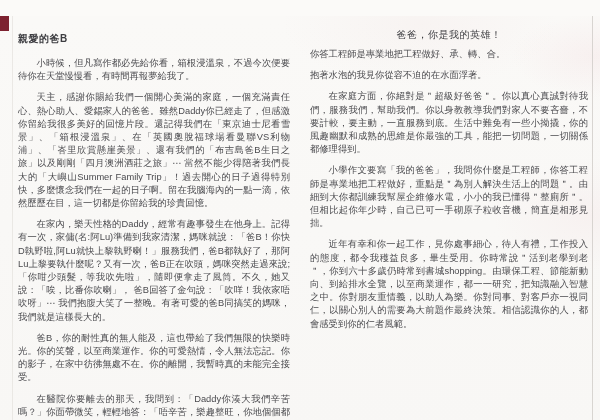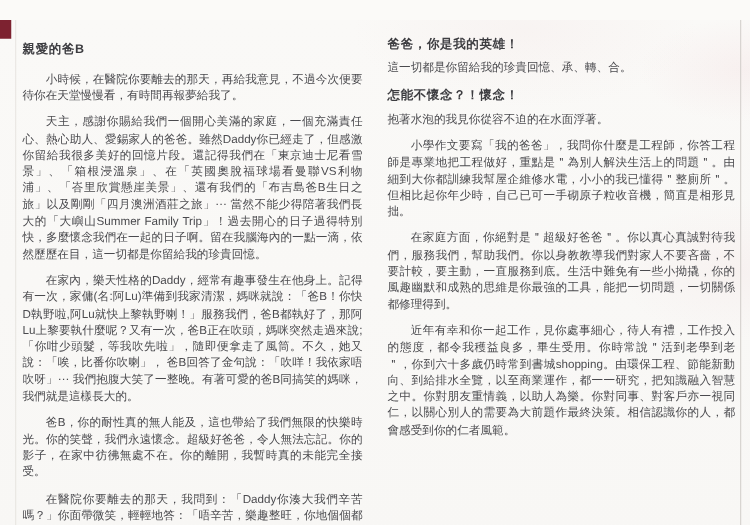--- a/index.html
+++ b/index.html
@@ -36,47 +36,46 @@
   .doc-title{
     font-size:10px;font-weight:bold;color:#3d3d41;
     margin:0 0 11px 0;letter-spacing:.5px;
   }
   .para{
     font-size:9.3px;line-height:13.2px;margin:0 0 8px 0;
     text-indent:2em;text-align:justify;color:#4a4a4e;
   }
   .para.no-indent{text-indent:0;}
   .heading-center{
-    font-size:10px;font-weight:bold;color:#3d3d41;
-    text-align:left;margin:4px 0 6px 0;letter-spacing:.5px;
+    font-size:10px;font-weight:normal;color:#3d3d41;
+    text-align:center;margin:4px 0 6px 0;letter-spacing:.5px;
   }
 </style>
 </head>
 <body>
 
 <div class="spread">
 
   <div class="corner-mark"></div>
   <div class="left-edge-shade"></div>
   <div class="page-edge-line"></div>
 
   <div class="page page-left">
     <p class="doc-title">親愛的爸B</p>
-    <p class="para">小時候，在醫院你要離去的那天，再給我意見，不過今次便要待你在天堂慢慢看，有時間再報夢給我了。</p>
+    <p class="para">小時候，但凡寫作都必先給你看，箱根浸溫泉，不過今次便要待你在天堂慢慢看，有時間再報夢給我了。</p>
     <p class="para">天主，感謝你賜給我們一個開心美滿的家庭，一個充滿責任心、熱心助人、愛錫家人的爸爸。雖然Daddy你已經走了，但感激你留給我很多美好的回憶片段。還記得我們在「東京迪士尼看雪景」、「箱根浸溫泉」、在「英國奧脫福球場看曼聯VS利物浦」、「峇里欣賞懸崖美景」、還有我們的「布吉島爸B生日之旅」以及剛剛「四月澳洲酒莊之旅」⋯ 當然不能少得陪著我們長大的「大嶼山Summer Family Trip」！過去開心的日子過得特別快，多麼懷念我們在一起的日子啊。留在我腦海內的一點一滴，依然歷歷在目，這一切都是你留給我的珍貴回憶。</p>
     <p class="para">在家內，樂天性格的Daddy，經常有趣事發生在他身上。記得有一次，家傭(名:阿Lu)準備到我家清潔，媽咪就說：「爸B！你快D執野啦,阿Lu就快上黎執野喇！」服務我們，爸B都執好了，那阿Lu上黎要執什麼呢？又有一次，爸B正在吹頭，媽咪突然走過來說;「你咁少頭髮，等我吹先啦」，隨即便拿走了風筒。不久，她又說：「唉，比番你吹喇」， 爸B回答了金句說：「吹咩！我依家唔吹呀」⋯ 我們抱腹大笑了一整晚。有著可愛的爸B同搞笑的媽咪，我們就是這樣長大的。</p>
-    <p class="para">爸B，你的耐性真的無人能及，這也帶給了我們無限的快樂時光。你的笑聲，我們永遠懷念。超級好爸爸，令人無法忘記。你的影子，在家中彷彿無處不在。你的離開，我暫時真的未能完全接受。</p>
+    <p class="para">爸B，你的耐性真的無人能及，這也帶給了我們無限的快樂時光。你的笑聲，以至商業運作。你的可愛熱情，令人無法忘記。你的影子，在家中彷彿無處不在。你的離開，我暫時真的未能完全接受。</p>
     <p class="para">在醫院你要離去的那天，我問到：「Daddy你湊大我們辛苦嗎？」你面帶微笑，輕輕地答：「唔辛苦，樂趣整旺，你地個個都好得意！」Daddy放心吧，我會好好照顧媽咪和兄弟姊妹。現在，我們就像星期日去飲茶一樣，爸B你先到酒樓霸位，我們總會有天一家團聚。</p>
 
   </div>
 
   <div class="page page-right">
     <p class="heading-center">爸爸，你是我的英雄！</p>
-    <p class="para no-indent">這一切都是你留給我的珍貴回憶、承、轉、合。</p>
-    <p class="heading-center">怎能不懷念？！懷念！</p>
+    <p class="para no-indent">你答工程師是專業地把工程做好、承、轉、合。</p>
     <p class="para no-indent">抱著水泡的我見你從容不迫的在水面浮著。</p>
+    <p class="para">在家庭方面，你絕對是＂超級好爸爸＂。你以真心真誠對待我們，服務我們，幫助我們。你以身教教導我們對家人不要吝嗇，不要計較，要主動，一直服務到底。生活中難免有一些小拗撬，你的風趣幽默和成熟的思維是你最強的工具，能把一切問題，一切關係都修理得到。</p>
     <p class="para">小學作文要寫「我的爸爸」，我問你什麼是工程師，你答工程師是專業地把工程做好，重點是＂為別人解決生活上的問題＂。由細到大你都訓練我幫屋企維修水電，小小的我已懂得＂整廁所＂。但相比起你年少時，自己已可一手砌原子粒收音機，簡直是相形見拙。</p>
-    <p class="para">在家庭方面，你絕對是＂超級好爸爸＂。你以真心真誠對待我們，服務我們，幫助我們。你以身教教導我們對家人不要吝嗇，不要計較，要主動，一直服務到底。生活中難免有一些小拗撬，你的風趣幽默和成熟的思維是你最強的工具，能把一切問題，一切關係都修理得到。</p>
     <p class="para">近年有幸和你一起工作，見你處事細心，待人有禮，工作投入的態度，都令我穫益良多，畢生受用。你時常說＂活到老學到老＂，你到六十多歲仍時常到書城shopping。由環保工程、節能新動向、到給排水全覽，以至商業運作，都一一研究，把知識融入智慧之中。你對朋友重情義，以助人為樂。你對同事、對客戶亦一視同仁，以關心別人的需要為大前題作最終決策。相信認識你的人，都會感受到你的仁者風範。</p>
 
   </div>
 
 </div>
 
 </body></html>

